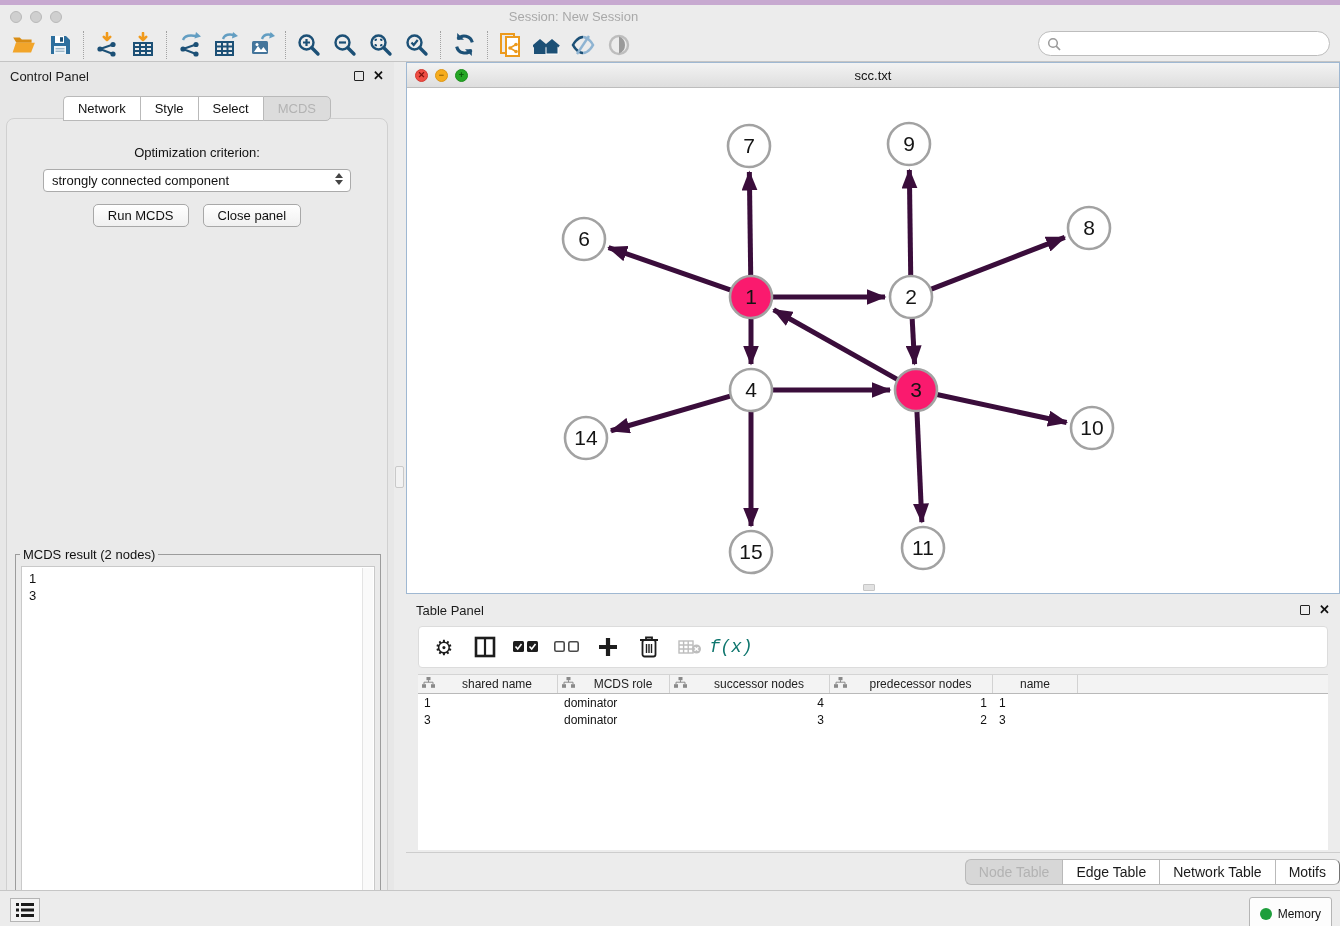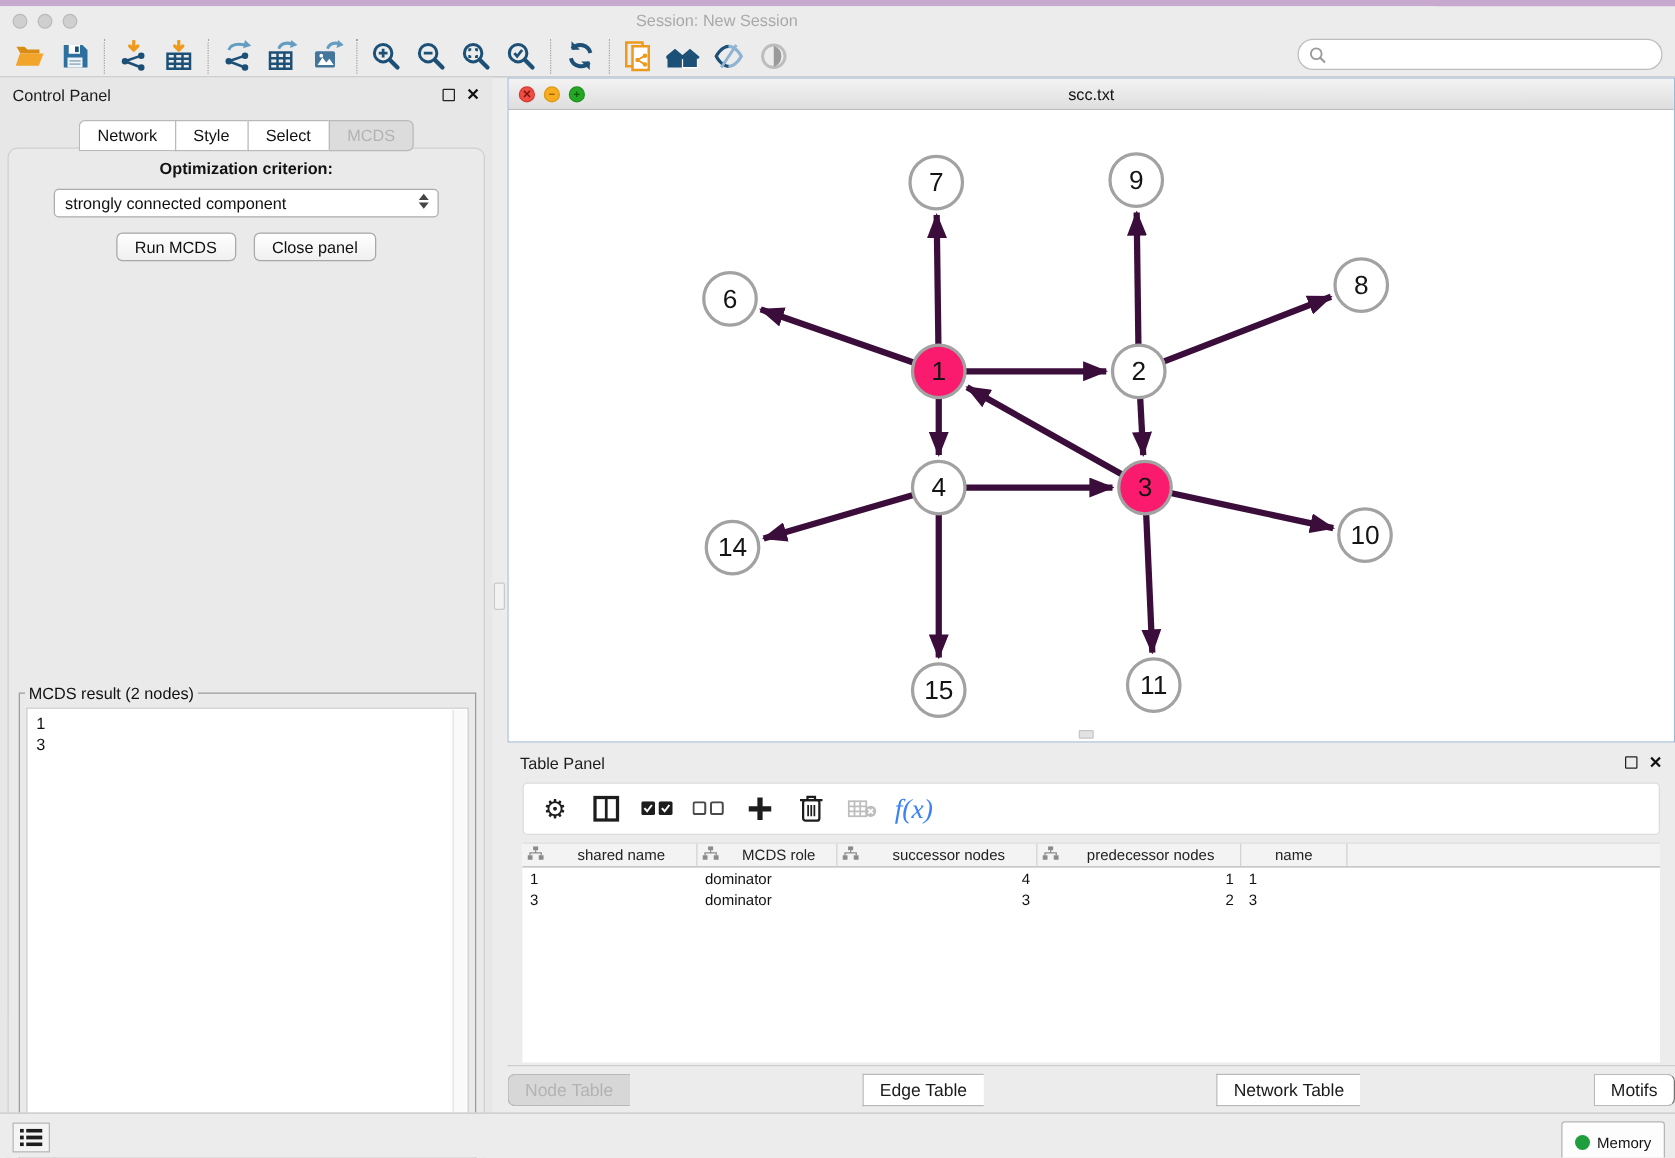--- a/index.html
+++ b/index.html
@@ -26,21 +26,21 @@
   .panel-title { font-size:13px; color:#1c1c1c; }
   .panel-head-icons { margin-left:auto; display:flex; gap:9px; align-items:center; }
   .float-ic { width:10px; height:10px; border:1.6px solid #222; border-radius:1px; }
   .close-ic { font-size:13px; font-weight:bold; color:#111; line-height:10px; }
   .cp-tabs { position:absolute; left:0; top:34px; width:100%; display:flex; justify-content:center; z-index:3; }
   .cp-tab { font-size:13px; padding:4px 14px; background:#fff; border:1px solid #b9b9b9; border-right:none; color:#111; cursor:pointer; }
   .cp-tab:first-child { border-radius:5px 0 0 0; }
   .cp-tab:last-child { border-right:1px solid #b9b9b9; border-radius:0 5px 5px 0; }
   .cp-tab.active { background:#dcdcdc; color:#b3b3b3; }
   .cp-content { position:absolute; left:6px; top:56px; width:382px; height:822px; background:#eaeaea; border:1px solid #d0d0d0; border-radius:8px 8px 0 0; }
-  .opt-label { text-align:center; font-size:13px; color:#111; margin-top:8px;font-weight:bold; }
+  .opt-label { text-align:center; font-size:13px; color:#111; margin-top:26px; }
   .criterion { position:relative; margin:9px auto 0; width:308px; height:23px; background:#fff; border:1px solid #ababab; border-radius:4px; font-size:13px; color:#111; display:flex; align-items:center; padding-left:8px; cursor:pointer; }
   .stepper { position:absolute; right:7px; top:3px; display:flex; flex-direction:column; gap:2px; }
   .stepper .up { width:0; height:0; border-left:4px solid transparent; border-right:4px solid transparent; border-bottom:5px solid #444; }
   .stepper .dn { width:0; height:0; border-left:4px solid transparent; border-right:4px solid transparent; border-top:5px solid #444; }
   .btnrow { display:flex; justify-content:center; gap:14px; margin-top:12px; }
   .pbtn { font-size:13px; color:#111; background:linear-gradient(#ffffff,#f0f0f0); border:1px solid #a8a8a8; border-radius:5px; padding:3px 14px; cursor:pointer; }
   .result-fs { position:absolute; left:8px; top:428px; width:366px; height:380px; border:1px solid #9c9c9c; background:#eaeaea; }
   .result-fs legend { font-size:13px; color:#111; margin-left:4px; padding:0 3px; }
   .result-area { position:absolute; left:5px; top:4px; right:5px; bottom:6px; background:#fff; border:1px solid #c9c9c9; }
   .result-area pre { font-family:"Liberation Sans", sans-serif; font-size:13px; line-height:17px; color:#111; padding:3px 7px; }
@@ -59,27 +59,27 @@
   .net-title { position:absolute; left:0; right:0; text-align:center; font-size:13px; color:#111; }
   .net-canvas { position:absolute; left:0; top:25px; width:932px; height:505px; background:#fff; }
   .hscroll-handle { position:absolute; left:456px; bottom:2px; width:12px; height:7px; background:#e2e2e2; border:1px solid #c6c6c6; border-radius:1px; }
 
   
   .table-panel { position:absolute; left:406px; top:596px; width:934px; height:294px; background:#ececec; }
   .tp-toolbar { position:absolute; left:12px; top:30px; width:910px; height:42px; background:#fff; border:1px solid #dcdcdc; border-radius:4px; display:flex; align-items:center; gap:15px; padding-left:12px; }
   .tpi { width:26px; height:26px; display:flex; align-items:center; justify-content:center; color:#1d1d1d; }
   .tpi.disabled { color:#bdbdbd; }
   .gear-glyph { font-size:21px; line-height:21px; }
-  .fx { font-family:Liberation Serif, serif; font-style:italic; font-size:22px; color:#3b82f6; }
+  .fx { font-family:Liberation Mono, monospace; font-style:italic; font-size:18px; color:#0f766e; }
   .tbl { position:absolute; left:12px; top:78px; width:910px; height:176px; background:#fff; border-top:1px solid #d4d4d4; }
   .tbl-head { display:flex; height:19px; background:#f3f3f3; border-bottom:1px solid #b9b9b9; }
   .th { display:flex; align-items:center; font-size:12px; color:#222; border-right:1px solid #d2d2d2; padding:0 4px; justify-content:center; gap:6px; }
   .tbl-row { display:flex; height:17px; align-items:center; }
   .td { font-size:12px; color:#111; padding:0 6px; overflow:hidden; white-space:nowrap; }
-  .bt-strip { position:absolute; left:0; bottom:0; width:934px; height:38px; background:#ececec; border-top:1px solid #cdcdcd; display:flex; align-items:center; justify-content:space-between; }
+  .bt-strip { position:absolute; left:0; bottom:0; width:934px; height:38px; background:#ececec; border-top:1px solid #cdcdcd; display:flex; align-items:center; justify-content:flex-end; }
   .bt-tab { font-size:14px; padding:4px 13px; background:#fff; border:1px solid #b9b9b9; border-right:none; color:#1a1a1a; cursor:pointer; }
   .bt-tab:first-child { border-radius:6px 0 0 6px; }
   .bt-tab:last-child { border-right:1px solid #737373; border-radius:0 6px 6px 0; }
   .bt-tab.active { background:#d7d7d7; color:#b3b3b3; }
 
   
   .statusbar { position:absolute; left:0; top:890px; width:1340px; height:36px; background:#ececec; border-top:1px solid #c6c6c6; }
   .list-btn { position:absolute; left:10px; top:7px; width:30px; height:24px; background:#f4f4f4; border:1px solid #b5b5b5; display:flex; align-items:center; justify-content:center; cursor:pointer; }
   .mem-btn { position:absolute; right:8px; top:6px; height:34px; background:#fdfdfd; border:1px solid #b5b5b5; border-radius:3px; display:flex; align-items:center; gap:6px; padding:0 10px; font-size:12px; color:#111; cursor:pointer; }
   .mem-dot { width:12px; height:12px; border-radius:50%; background:#1e9e3c; }

